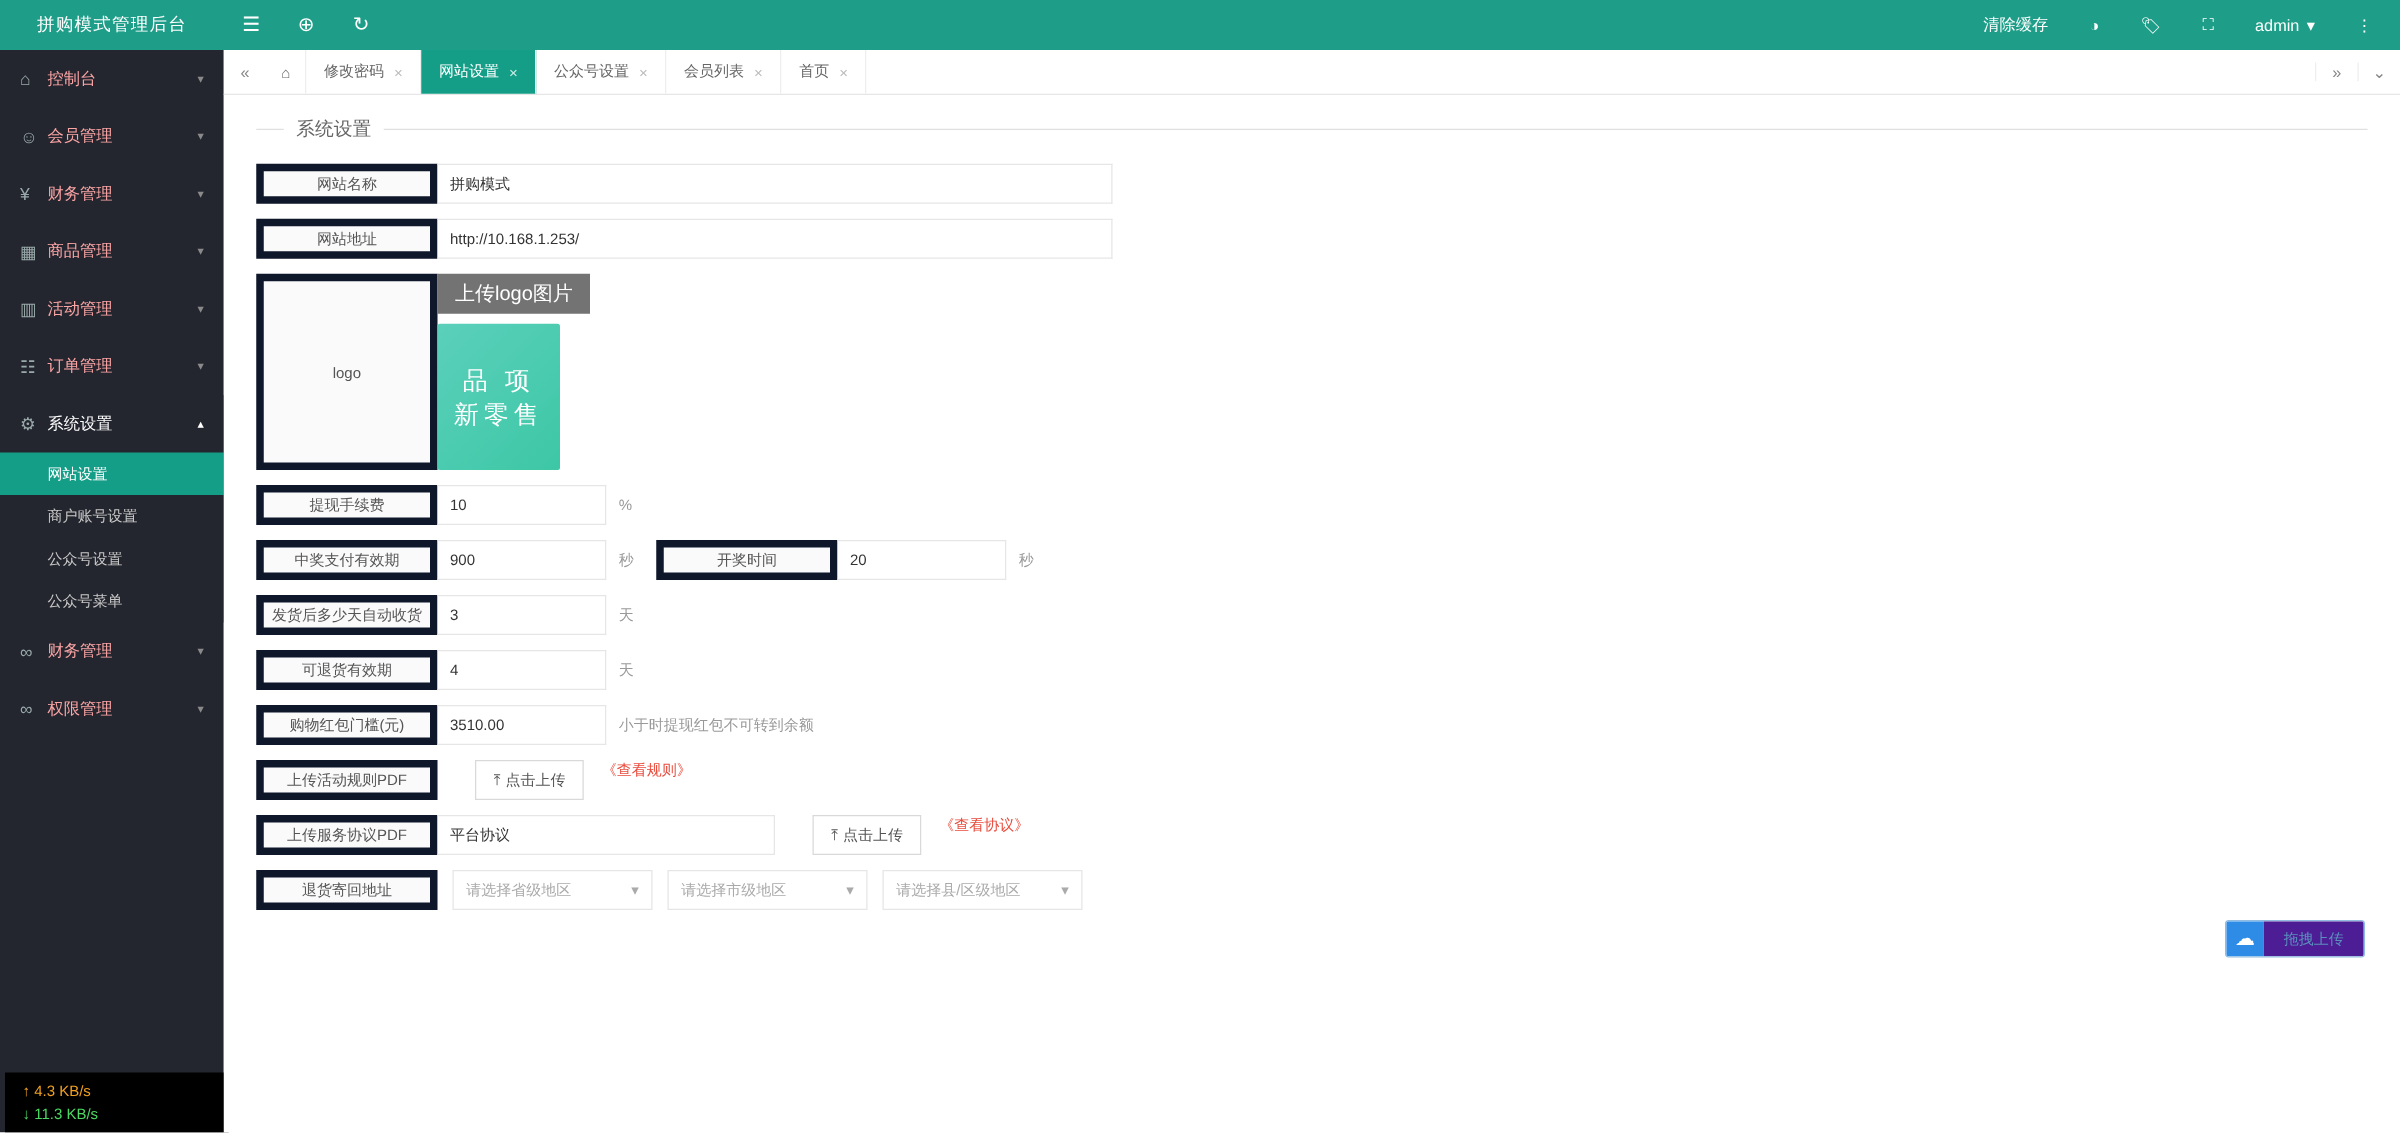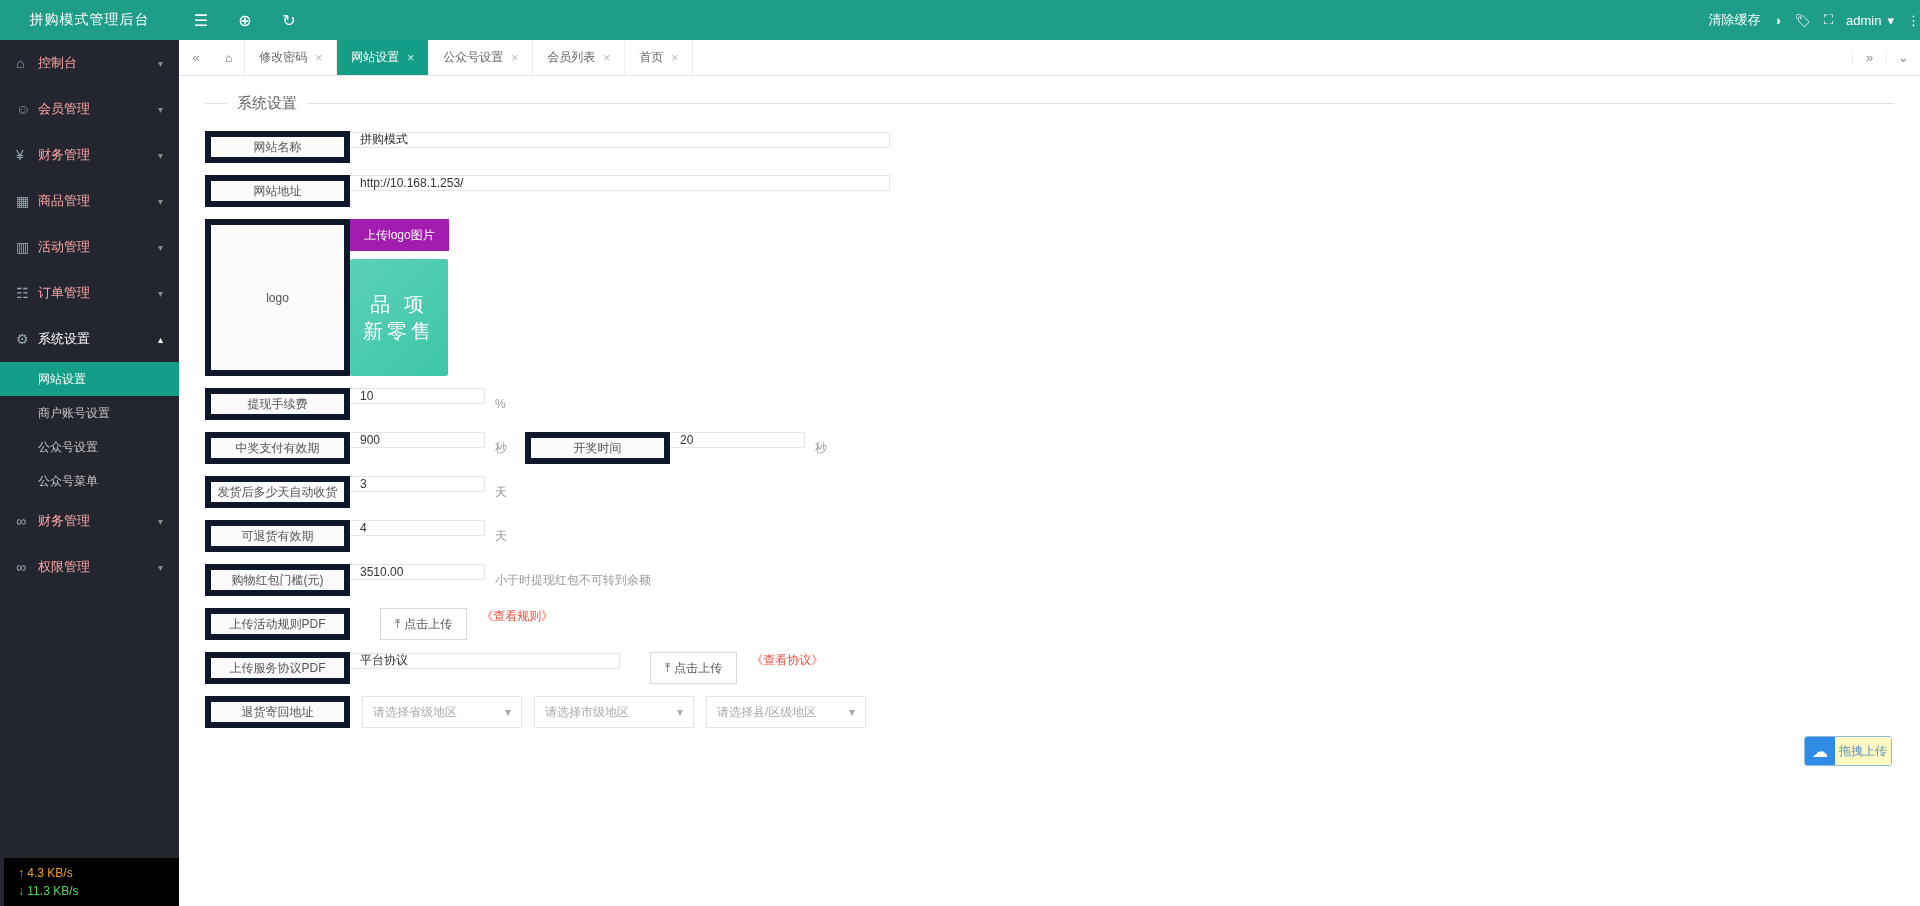--- a/index.html
+++ b/index.html
@@ -4,21 +4,21 @@
 <style>
 * { margin:0; padding:0; box-sizing:border-box; font-family:"Microsoft YaHei","Helvetica Neue",Arial,sans-serif; }
 body { background:#fff; color:#333; font-size:13px; overflow:hidden; width:1920px; height:906px; position:relative; }
 
 
 .header { height:40px; background:#1e9e88; display:flex; align-items:center; color:#fff; }
 .brand { width:179px; text-align:center; font-size:14px; letter-spacing:1px; }
 .header-icons-left { display:flex; align-items:center; }
 .header-icons-left .ico { width:44px; text-align:center; font-size:16px; cursor:pointer; }
 .header .spacer { flex:1; }
-.header-right { display:flex; align-items:center; gap:13px; font-size:13px; }
+.header-right { display:flex; align-items:center; gap:33px; padding-right:22px; font-size:13px; }
 .header-right .ico { cursor:pointer; }
 .admin { display:flex; align-items:center; gap:6px; cursor:pointer; }
 
 
 .sidebar { position:absolute; top:40px; left:0; width:179px; bottom:0; background:#24262f; color:#c8c8c8; }
 .side-item { display:flex; align-items:center; height:46px; padding:0 16px; cursor:pointer; font-size:13px; }
 .side-item .sico { width:22px; font-size:14px; color:#9aa; }
 .side-item .lbl { flex:1; color:#fca5a5; }
 .side-item .caret { font-size:10px; color:#8a8a8a; }
 .side-item.active { background:#24262f; }
@@ -44,37 +44,37 @@
 
 .main { position:absolute; top:76px; left:179px; right:0; bottom:0; overflow-y:auto; background:#fff; padding:18px 26px; }
 .fieldset-title { display:flex; align-items:center; margin-bottom:18px; }
 .fieldset-title .line { flex:0 0 22px; height:1px; background:#e0e0e0; }
 .fieldset-title .txt { padding:0 10px; color:#666; font-size:15px; }
 .fieldset-title .line2 { flex:1; height:1px; background:#e0e0e0; }
 
 .row { display:flex; align-items:stretch; margin-bottom:12px; }
 .cell-label { width:145px; min-height:32px; border:6px solid #0f172a; background:#fafafa; display:flex; align-items:center; justify-content:center; font-size:12px; color:#555; }
 .cell-input { width:540px; }
-.cell-input input { width:100%; height:16px; border:1px solid #e6e6e6; border-left:none; padding:0 10px; font-size:12px; color:#333; outline:none; }
+.cell-input input { width:100%; height:32px; border:1px solid #e6e6e6; border-left:none; padding:0 10px; font-size:12px; color:#333; outline:none; }
 .cell-input.narrow { width:135px; }
 .cell-input.mid { width:270px; }
 .suffix { width:40px; display:flex; align-items:center; padding-left:10px; color:#999; font-size:12px; }
 .hint { display:flex; align-items:center; padding-left:10px; color:#999; font-size:12px; }
-.btn-green { height:32px; padding:4px 14px; background:#a21caf; color:#fff; border:none; font-size:12px; cursor:pointer; }
+.btn-green { height:32px; padding:4px 14px; background:#737373; color:#fff; border:none; font-size:16px; cursor:pointer; }
 .logo-preview { width:98px; height:117px; background:linear-gradient(135deg,#5bd0bb,#3dc7a6); color:#fff; display:flex; flex-direction:column; align-items:center; justify-content:center; font-size:20px; letter-spacing:4px; margin-top:8px; border-radius:2px; }
 .upload-btn { height:32px; padding:0 14px; border:1px solid #d9d9d9; background:#fff; font-size:12px; color:#555; cursor:pointer; display:inline-flex; align-items:center; gap:4px; }
 .link-red { color:#e84c3d; font-size:12px; margin-left:14px; cursor:pointer; }
 .select { width:160px; height:32px; border:1px solid #e6e6e6; background:#fff; display:flex; align-items:center; justify-content:space-between; padding:0 10px; color:#aaa; font-size:12px; cursor:pointer; }
 .select .caret { color:#aaa; }
 .gap { width:12px; }
 
 
 .cloud-upload { position:absolute; right:28px; bottom:140px; height:30px; display:flex; align-items:center; border:1px solid #8fbce0; border-radius:3px; overflow:hidden; font-size:12px; cursor:pointer; }
 .cloud-upload .ic { width:30px; height:100%; background:#2e8be6; color:#fff; display:flex; align-items:center; justify-content:center; font-size:16px; }
-.cloud-upload .tx { background:#fef9c3; color:#5b8fbd; padding:0 4px; height:100%; display:flex; align-items:center; }
+.cloud-upload .tx { background:#4c1d95; color:#5b8fbd; padding:0 16px; height:100%; display:flex; align-items:center; }
 </style>
 </head>
 <body>
 
 <div class="header">
   <div class="brand">拼购模式管理后台</div>
   <div class="header-icons-left">
     <div class="ico">☰</div>
     <div class="ico">⊕</div>
     <div class="ico">↻</div>

